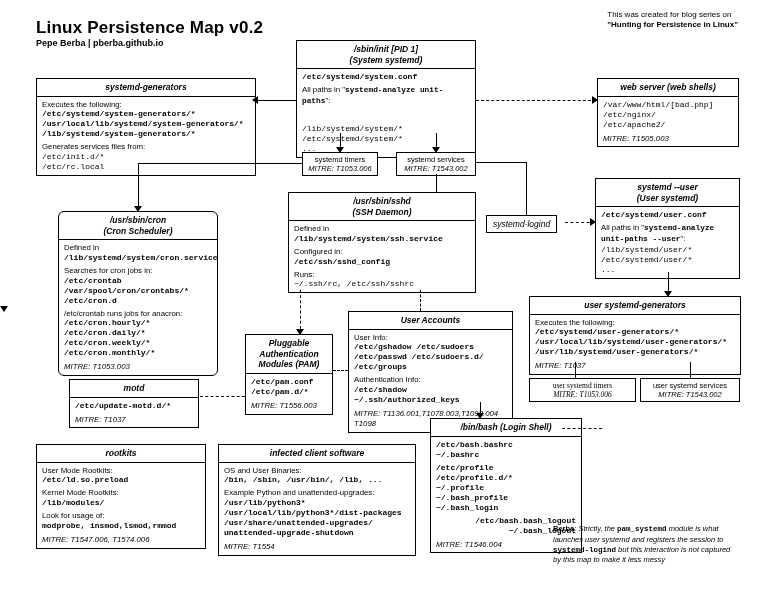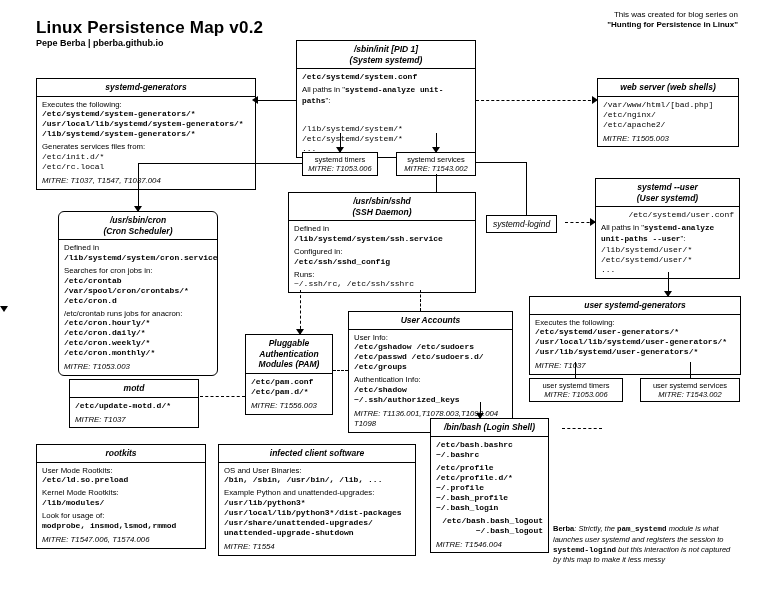--- a/index.html
+++ b/index.html
@@ -9,21 +9,21 @@
     width: 768px;
     height: 593px;
     position: relative;
     overflow: hidden;
     font-size: 8px;
     color: #000;
   }
   .mono { font-family: "Courier New", monospace; }
   .title { position: absolute; top: 18px; left: 36px; font-size: 17px; font-weight: bold; letter-spacing: 0.2px; }
   .subtitle { position: absolute; top: 38px; left: 36px; font-size: 9px; font-weight: bold; }
-  .credit { position: absolute; top: 10px; right: 30px; text-align: right; font-size: 8px; line-height: 1.3; }
+  .credit { position: absolute; top: 10px; right: 30px; font-size: 8px; line-height: 1.3; }
   .note { position: absolute; bottom: 28px; right: 30px; width: 185px; font-size: 7.5px; font-style: italic; line-height: 1.3; }
   .note b { font-style: normal; }
 
   .box {
     position: absolute;
     border: 1px solid #000;
     background: #fff;
     padding: 3px 5px;
     line-height: 1.25;
   }
@@ -85,21 +85,20 @@
 
 <div class="box" style="left:36px; top:78px; width:220px;">
   <div class="hdr">systemd-generators</div>
   <div class="lbl section">Executes the following:</div>
   <div class="mono" style="font-weight:bold; white-space:pre;">/etc/systemd/system-generators/*
 /usr/local/lib/systemd/system-generators/*
 /lib/systemd/system-generators/*</div>
   <div class="lbl section">Generates services files from:</div>
   <div class="mono" style="white-space:pre;">/etc/init.d/*
 /etc/rc.local</div>
-  <div class="mitre">MITRE: T1037, T1547, T1037.004</div>
 </div>
 
 <div class="box" style="left:296px; top:40px; width:180px;">
   <div class="hdr" style="white-space:pre;">/sbin/init [PID 1]
 (System systemd)</div>
   <div class="mono" style="font-weight:bold;">/etc/systemd/system.conf</div>
   <div class="lbl section">All paths in "<b class="mono">systemd-analyze unit-paths</b>":</div>
   <div class="mono" style="white-space:pre;margin-top:17px;">/lib/systemd/system/*
 /etc/systemd/system/*
 ...</div>
@@ -120,21 +119,21 @@
 <div class="chip" style="left:396px; top:152px; width:80px;">
   <div>systemd services</div>
     <div class="m">MITRE: T1543.002</div>
 </div>
 
 <div class="simple-hdr" style="position:absolute; left:486px; top:215px;">systemd-logind</div>
 
 <div class="box" style="left:595px; top:178px; width:145px;">
   <div class="hdr" style="white-space:pre;">systemd --user
 (User systemd)</div>
-  <div class="mono" style="font-weight:normal;text-align:right;">/etc/systemd/user.conf</div>
+  <div class="mono" style="font-weight:bold;">/etc/systemd/user.conf</div>
   <div class="lbl section">All paths in "<b class="mono">systemd-analyze unit-paths --user</b>":</div>
   <div class="mono" style="white-space:pre;">/lib/systemd/user/*
 /etc/systemd/user/*
 ...</div>
 </div>
 
 <div class="box" style="left:58px; top:211px; width:160px;border-radius:6px;">
   <div class="hdr" style="white-space:pre;">/usr/sbin/cron
 (Cron Scheduler)</div>
   <div class="lbl">Defined in</div>
@@ -191,30 +190,30 @@
 
 <div class="box" style="left:529px; top:296px; width:212px;">
   <div class="hdr">user systemd-generators</div>
   <div class="lbl">Executes the following:</div>
   <div class="mono" style="font-weight:bold; white-space:pre;">/etc/systemd/user-generators/*
 /usr/local/lib/systemd/user-generators/*
 /usr/lib/systemd/user-generators/*</div>
   <div class="mitre">MITRE: T1037</div>
 </div>
 
-<div class="chip" style="left:529px; top:378px; width:94px;">
+<div class="chip" style="left:529px; top:378px; width:107px;font-family:Liberation Serif, serif;">
   <div>user systemd timers</div>
     <div class="m">MITRE: T1053.006</div>
 </div>
 <div class="chip" style="left:640px; top:378px; width:100px;">
   <div>user systemd services</div>
     <div class="m">MITRE: T1543.002</div>
 </div>
 
-<div class="box" style="left:430px; top:418px; width:119px;">
+<div class="box" style="left:430px; top:418px; width:152px;">
   <div class="hdr">/bin/bash (Login Shell)</div>
   <div class="mono" style="font-weight:bold; white-space:pre;">/etc/bash.bashrc
 ~/.bashrc</div>
   <div class="mono section" style="font-weight:bold; white-space:pre;">/etc/profile
 /etc/profile.d/*
 ~/.profile
 ~/.bash_profile
 ~/.bash_login</div>
   <div class="mono section" style="font-weight:bold; white-space:pre;text-align:right;">/etc/bash.bash_logout
 ~/.bash_logout</div>

